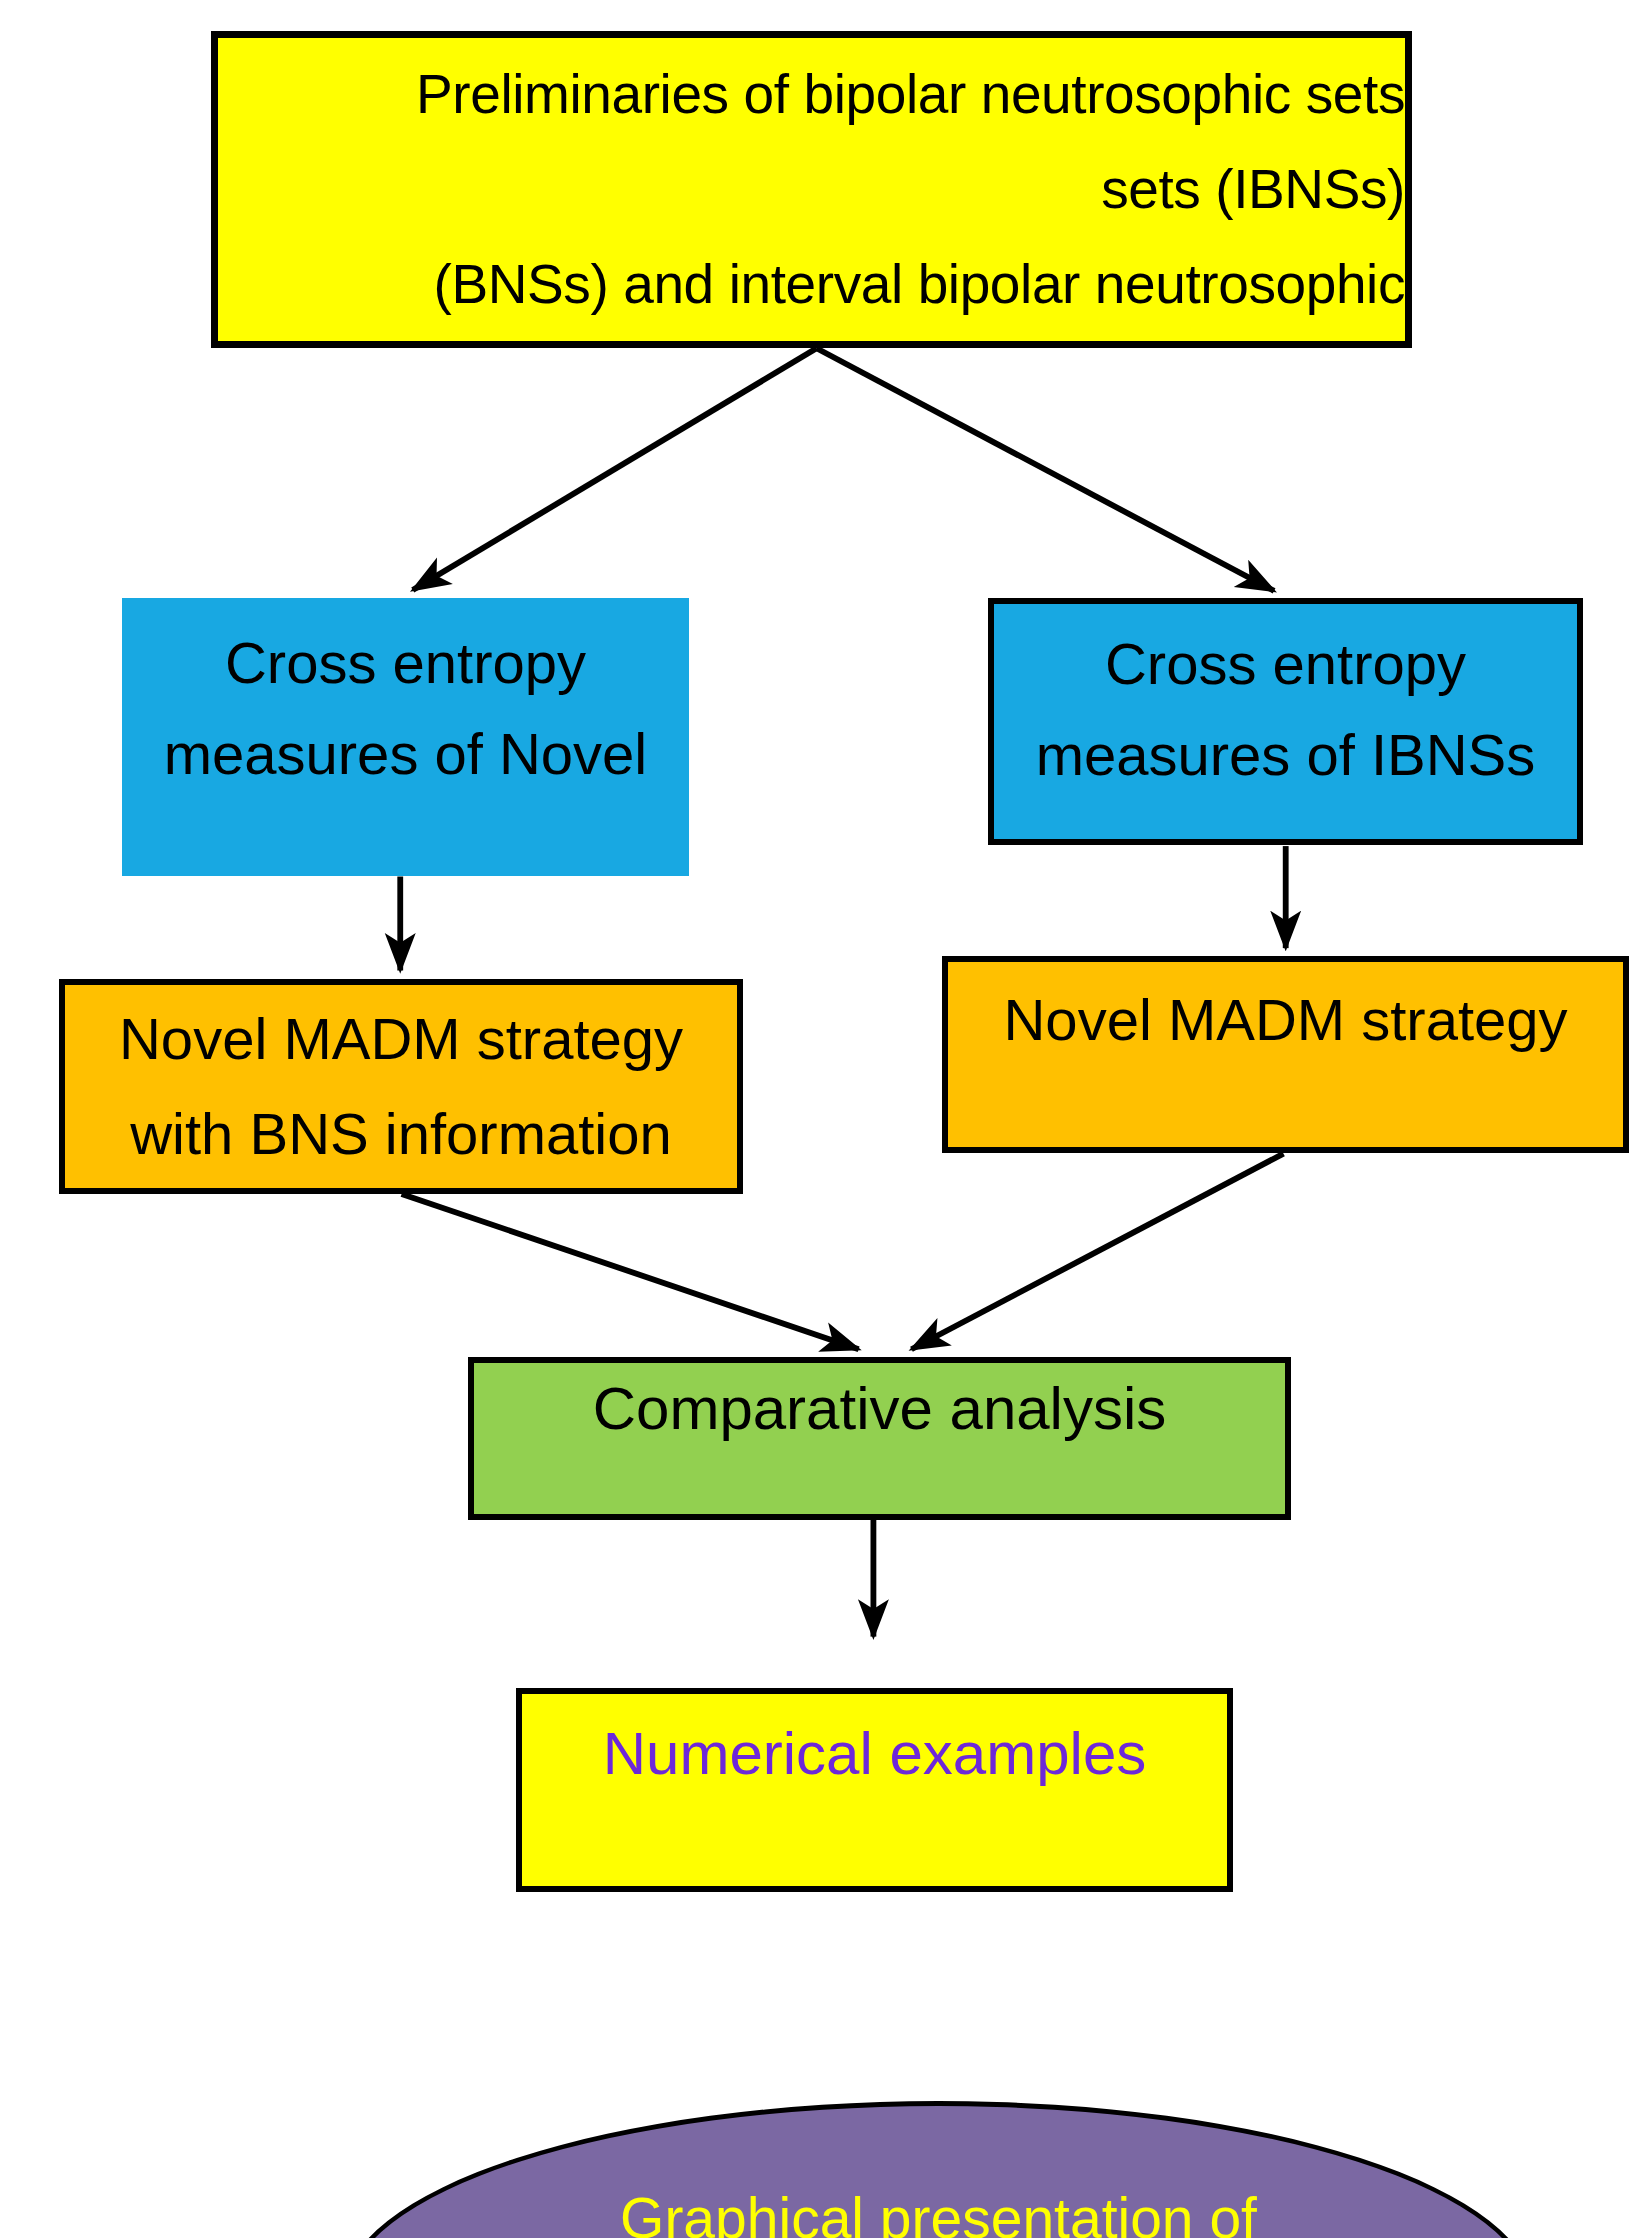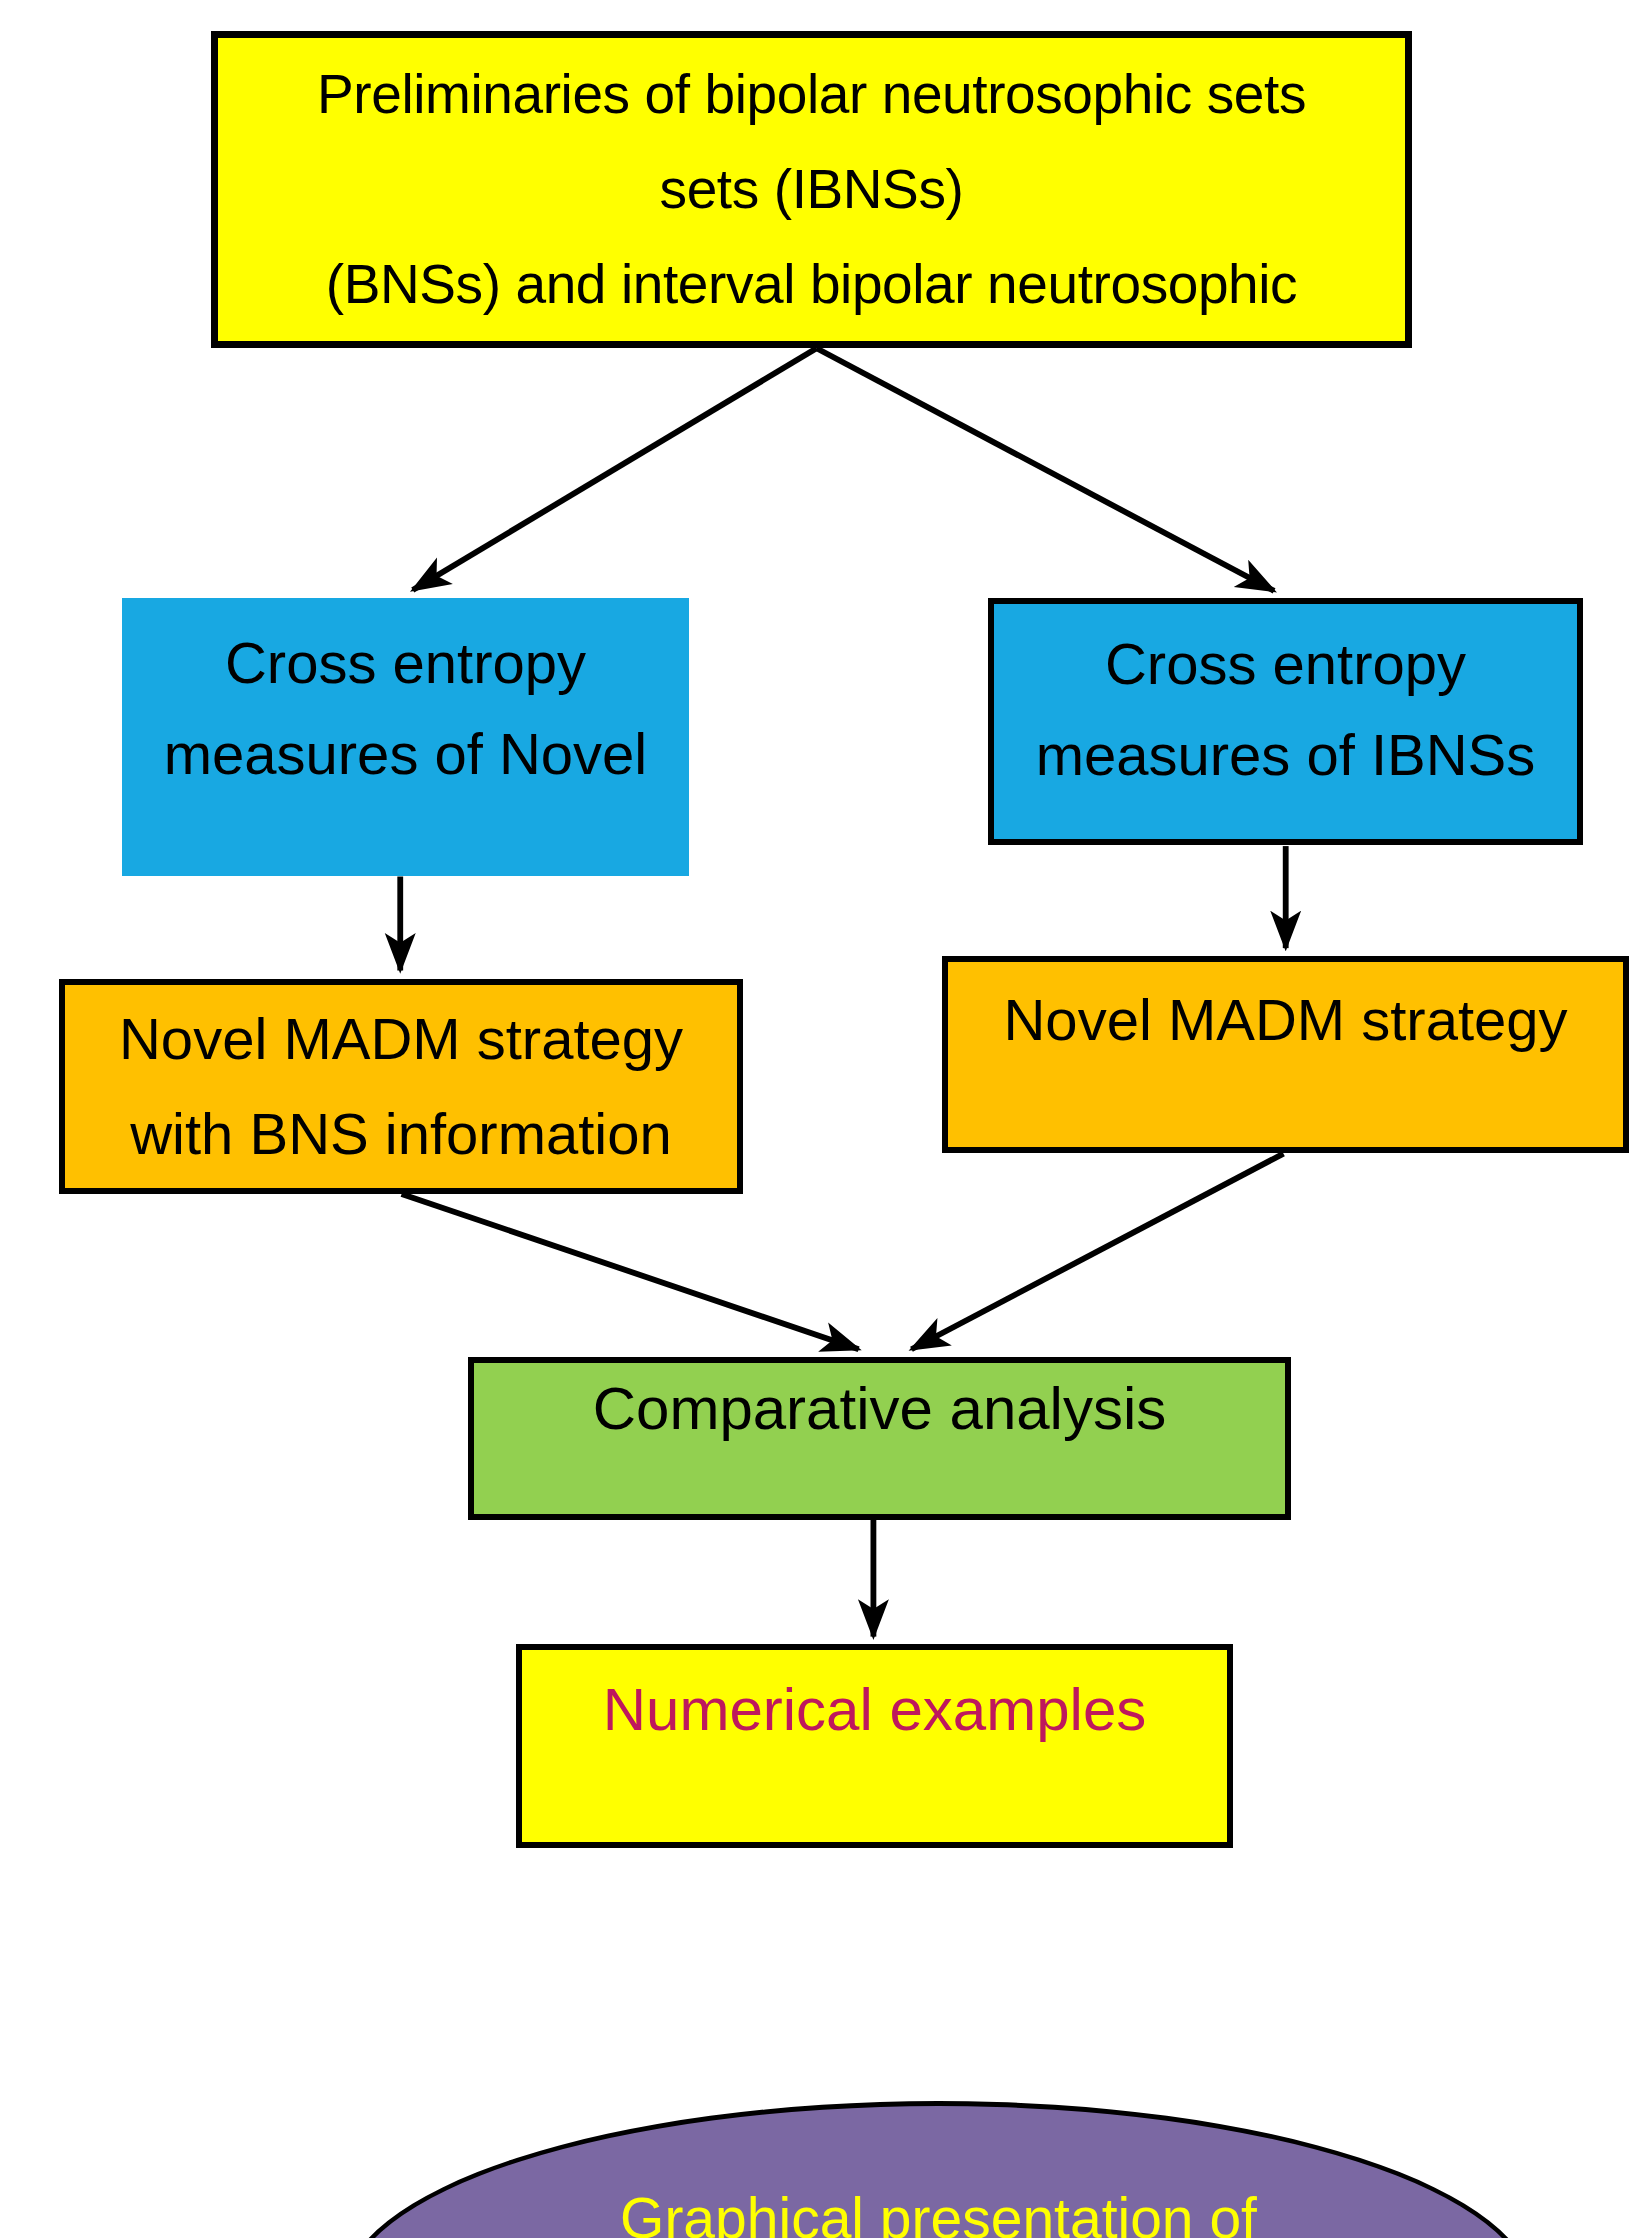--- a/index.html
+++ b/index.html
@@ -8,21 +8,21 @@
     font-family:"Liberation Sans", sans-serif;color:#000;
     overflow:hidden;
   }
   .node{
     position:absolute;display:flex;flex-direction:column;align-items:center;
     box-sizing:border-box;text-align:center;z-index:2;
   }
   .node .line{white-space:nowrap;}
   .rect{border:6.3px solid #000;}
   .noborder{border:none;}
-  .thickborder{border:7.2px solid #000;}
+  .thickborder{border:7.2px solid #000;align-items:flex-end;}
   .ellipse{border:5.4px solid #000;border-radius:50%;}
   #flow-svg{position:absolute;left:0;top:0;z-index:1;}
 
   
   #n-preliminaries{left:211px;top:31px;width:1201px;height:317px;
     font-size:55px;line-height:95px;justify-content:center;letter-spacing:-0.4px;}
   
   #n-cross-bns{left:122px;top:598px;width:567px;height:278px;
     font-size:58px;line-height:91px;padding-top:19px;}
   
@@ -86,21 +86,21 @@
 </div>
 
 <div class="node rect" id="n-madm-ibns" style="background-color: rgb(255, 192, 0); color: rgb(0, 0, 0);">
   <div class="line">Novel MADM strategy</div>
 </div>
 
 <div class="node rect" id="n-comparative" style="background-color: rgb(146, 208, 80); color: rgb(0, 0, 0);">
   <div class="line">Comparative analysis</div>
 </div>
 
-<div class="node rect" id="n-numerical" style="background-color: rgb(255, 255, 0); color: #be185d;">
+<div class="node rect" id="n-numerical" style="background-color: rgb(255, 255, 0); color: #6d28d9; margin-top: 44px;">
   <div class="line">Numerical examples</div>
 </div>
 
 <div class="node ellipse" id="n-abstract" style="background-color: rgb(123, 104, 163); color: rgb(255, 255, 0);">
   <div class="line">Graphical presentation of</div>
 
 </div>
 
 
 </body></html>

